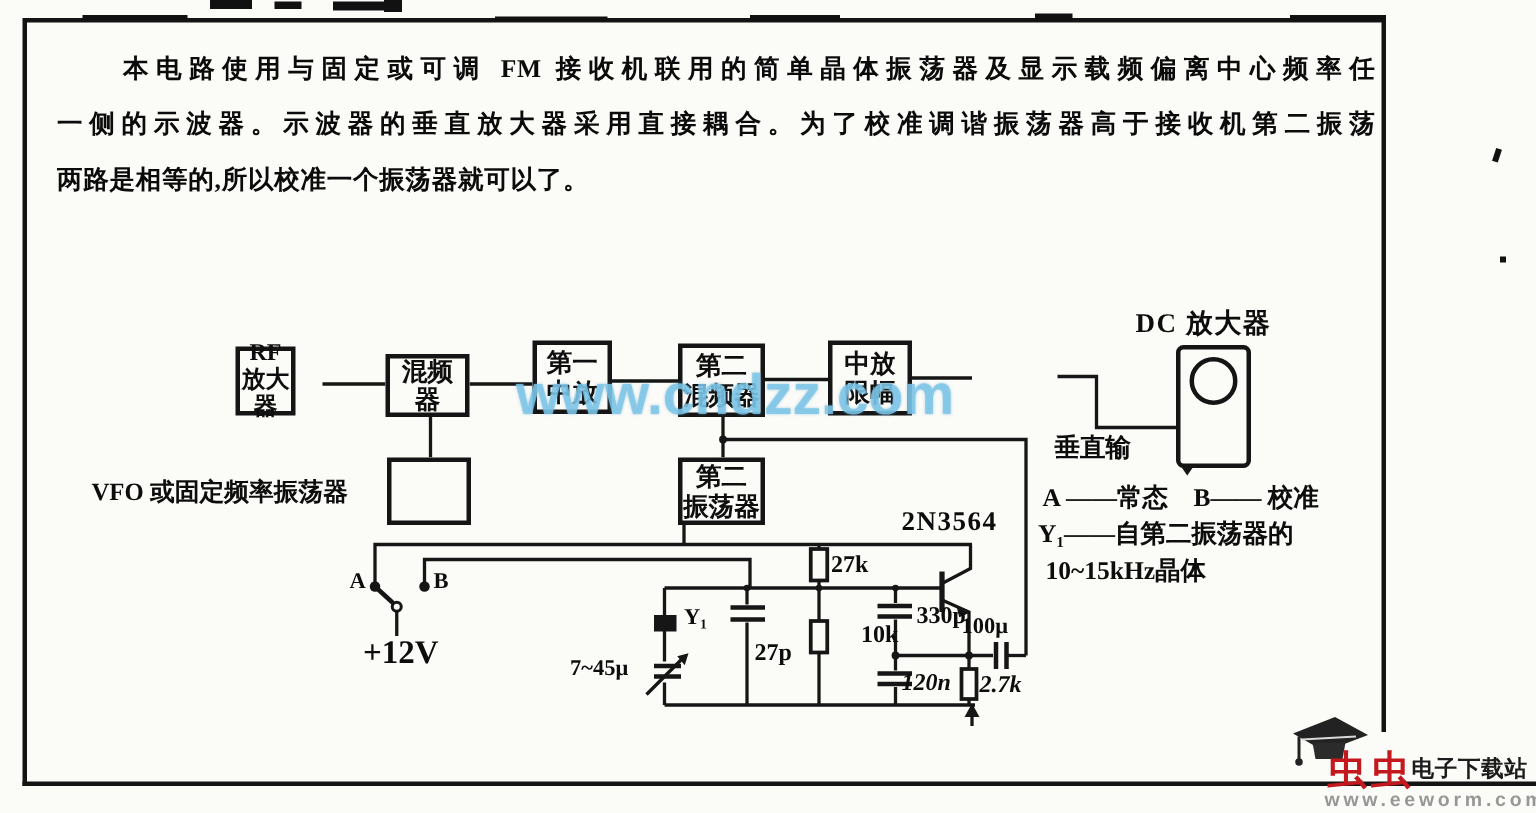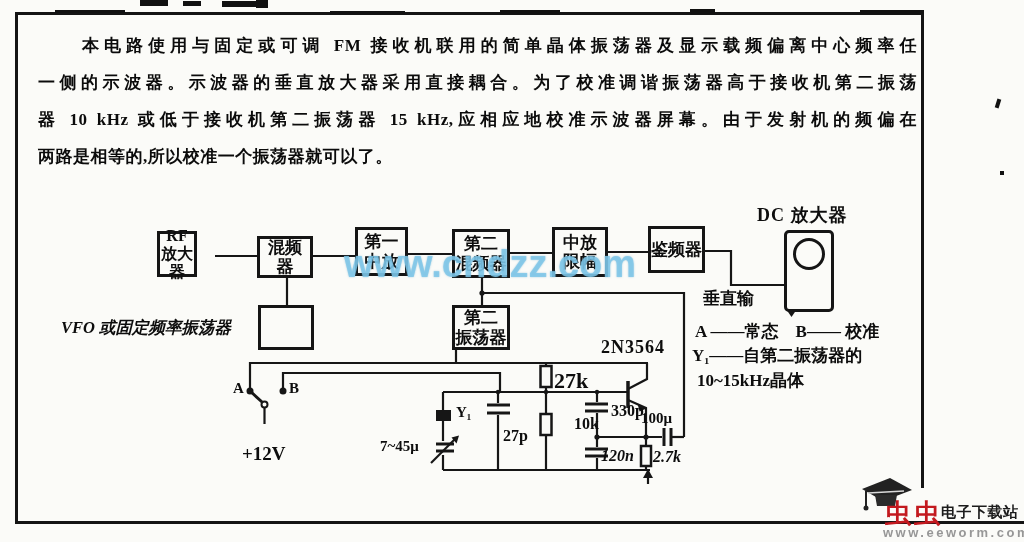--- a/index.html
+++ b/index.html
@@ -67,21 +67,20 @@
   <div class="artifact" style="left:330px;top:11px;width:75px;height:3px;"></div>
   <div class="artifact" style="left:500px;top:10px;width:60px;height:4px;"></div>
   <div class="artifact" style="left:690px;top:9px;width:25px;height:5px;"></div>
   <div class="artifact" style="left:860px;top:10px;width:64px;height:4px;"></div>
   <div class="artifact" style="left:996px;top:99px;width:4px;height:9px;transform:rotate(18deg);"></div>
   <div class="artifact" style="left:1000px;top:171px;width:4px;height:4px;"></div>
 
   <div class="para">
     <div class="para-line just first">本电路使用与固定或可调 FM 接收机联用的简单晶体振荡器及显示载频偏离中心频率任</div>
     <div class="para-line just">一侧的示波器。示波器的垂直放大器采用直接耦合。为了校准调谐振荡器高于接收机第二振荡</div>
-    <div class="para-line just">器 10 kHz 或低于接收机第二振荡器 15 kHz,应相应地校准示波器屏幕。由于发射机的频偏在</div>
     <div class="para-line">两路是相等的,所以校准一个振荡器就可以了。</div>
   </div>
 
   <svg class="wires" width="1024" height="542" viewBox="0 0 1024 542">
     <g stroke="#161616" stroke-width="2.2" fill="none">
 
       <path d="M215 256 H257"></path>
       <path d="M313 256 H355"></path>
       <path d="M408 254 H452"></path>
       <path d="M510 253 H552"></path>
@@ -175,36 +174,35 @@
 
   <div class="blk" style="left:157px;top:231px;width:40px;height:46px;font-size:16px;">RF
 放大器</div>
   <div class="blk" style="left:257px;top:236px;width:56px;height:42px;">混频器</div>
   <div class="blk" style="left:355px;top:227px;width:53px;height:49px;">第一
 中放</div>
   <div class="blk" style="left:452px;top:229px;width:58px;height:49px;">第二
 混频器</div>
   <div class="blk" style="left:552px;top:227px;width:56px;height:50px;">中放
 限幅</div>
-  <div class="blk" style="left:648px;top:226px;width:57px;height:47px;">鉴频器</div>
   <div class="blk" style="left:452px;top:305px;width:58px;height:45px;">第二
 振荡器</div>
   <div class="blk" style="left:258px;top:305px;width:56px;height:45px;"></div>
   <div class="blk" style="left:784px;top:230px;width:50px;height:82px;border-radius:5px;">
     <span class="scope-circle"></span>
   </div>
 
-  <div class="lbl" style="left:61px;top:317px;font-size:16.5px;font-style:italic;">VFO 或固定频率振荡器</div>
+  <div class="lbl" style="left:61px;top:317px;font-size:16.5px;">VFO 或固定频率振荡器</div>
   <div class="lbl" style="left:757px;top:203px;font-size:18px;letter-spacing:1px;">DC 放大器</div>
   <div class="lbl" style="left:703px;top:287px;font-size:17px;">垂直输</div>
   <div class="lbl" style="left:601px;top:337px;font-size:18px;letter-spacing:1px;">2N3564</div>
-  <div class="lbl" style="left:242px;top:443px;font-size:19px;">+12V</div>
+  <div class="lbl" style="left:242px;top:422px;font-size:22px;">+12V</div>
   <div class="lbl" style="left:233px;top:380px;font-size:15px;">A</div>
   <div class="lbl" style="left:289px;top:380px;font-size:15px;">B</div>
-  <div class="lbl" style="left:554px;top:368px;font-size:22px;">27k</div>
+  <div class="lbl" style="left:554px;top:368px;font-size:16px;">27k</div>
   <div class="lbl" style="left:574px;top:415px;font-size:16px;">10k</div>
   <div class="lbl" style="left:653px;top:448px;font-size:16px;font-style:italic;">2.7k</div>
   <div class="lbl" style="left:503px;top:427px;font-size:16px;">27p</div>
   <div class="lbl" style="left:611px;top:402px;font-size:16px;">330p</div>
   <div class="lbl" style="left:601px;top:447px;font-size:16px;font-style:italic;">120n</div>
   <div class="lbl" style="left:641px;top:410px;font-size:15px;">100μ</div>
   <div class="lbl" style="left:380px;top:438px;font-size:15px;">7~45μ</div>
   <div class="lbl" style="left:456px;top:404px;font-size:15px;">Y₁</div>
   <div class="lbl" style="left:692px;top:344px;font-size:17px;">Y₁——自第二振荡器的</div>
   <div class="lbl" style="left:695px;top:320px;font-size:17px;">A ——常态　B—— 校准</div>

